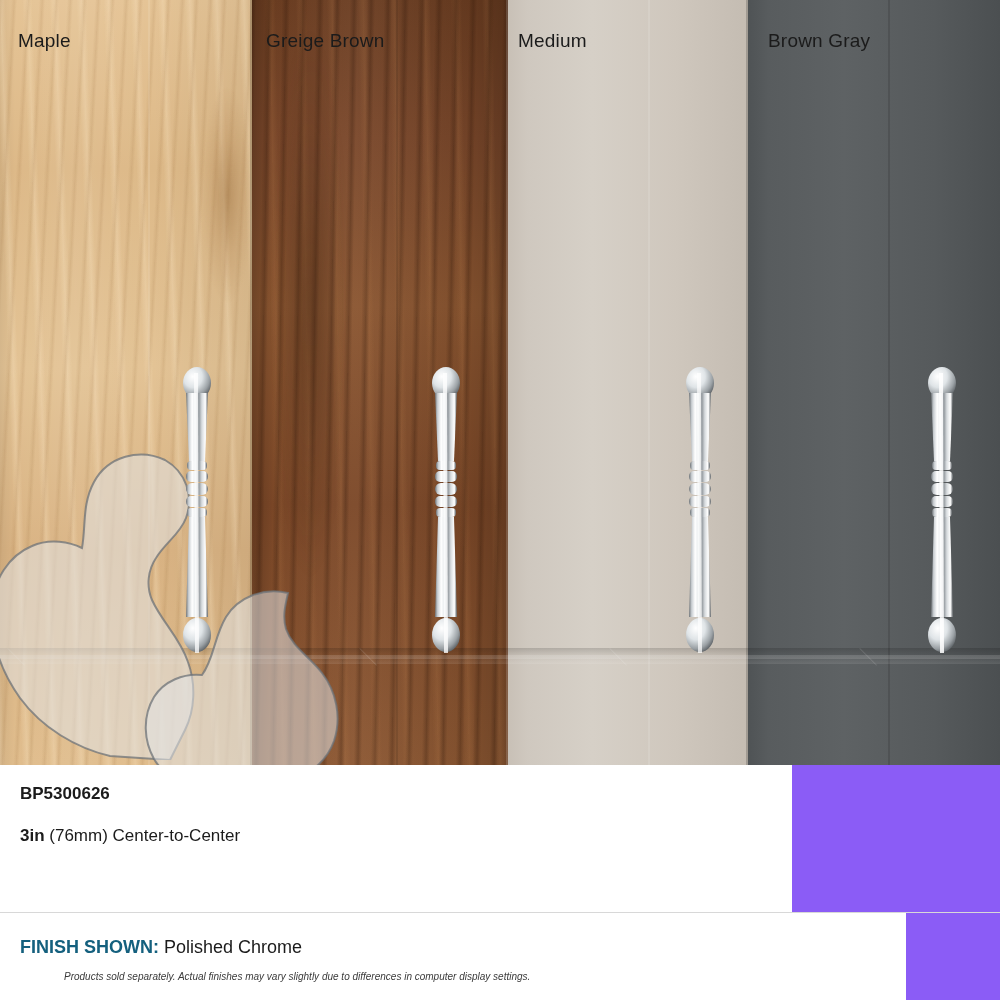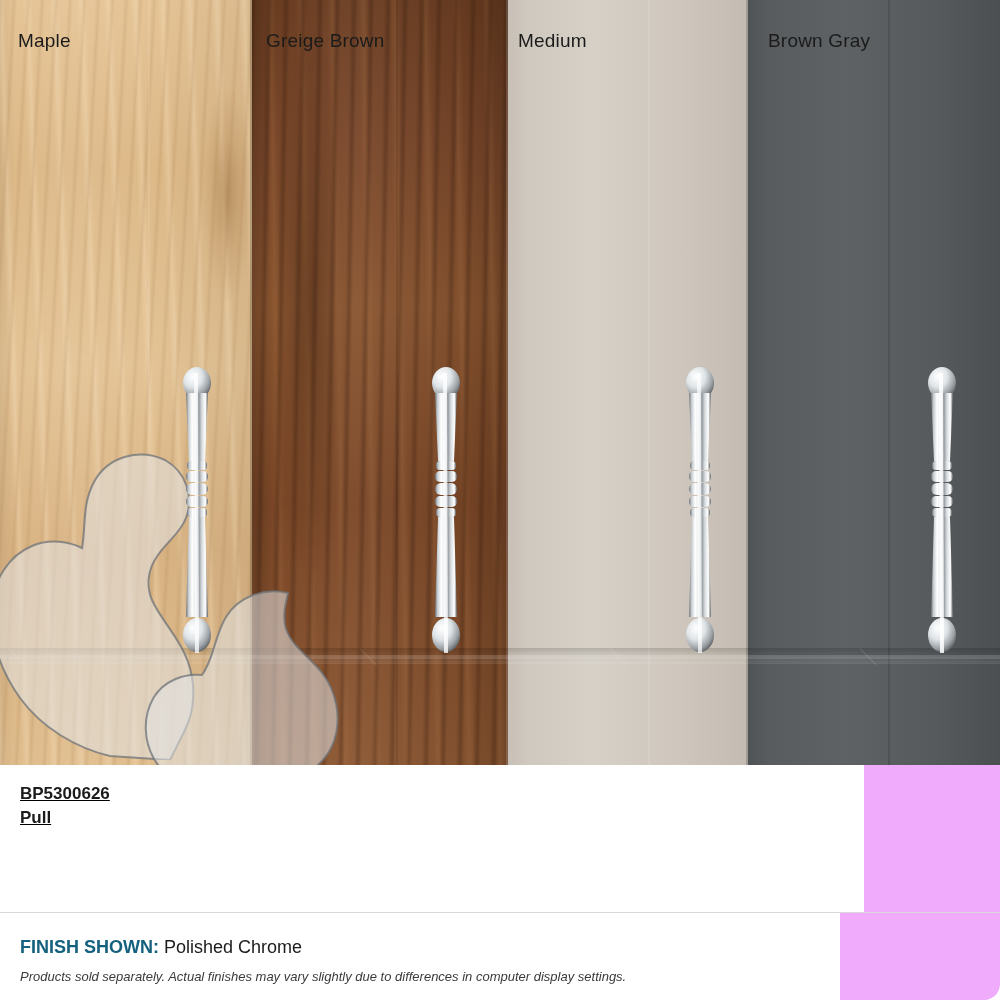--- a/index.html
+++ b/index.html
@@ -7,22 +7,21 @@
     margin: 0; padding: 0;
     width: 1000px; height: 1000px;
     background: #ffffff;
     font-family: "Liberation Sans", sans-serif;
     overflow: hidden;
   }
   #page {
     position: relative;
     width: 1000px;
     height: 1000px;
-    background: #f0abfc;
-    border-radius: 16px;
+    background: #8b5cf6;
   }
 
   
   .image-panel {
     position: absolute;
     left: 0; top: 0;
     width: 1000px;
     height: 765px;
     overflow: hidden;
     background: #cfcac4;
@@ -160,24 +159,23 @@
     top: 30px;
     font-size: 19px;
     color: #1b1b1b;
     letter-spacing: .2px;
   }
 
   
   .info {
     position: absolute;
     left: 0; top: 765px;
-    width: 864px; height: 147px;
+    width: 792px; height: 147px;
     background: #ffffff;
     padding: 17px 20px 0 20px;
-    text-decoration: underline;
   }
   .sku {
     font-size: 17px; font-weight: bold; color: #1b1b1b;
     line-height: 24px;
   }
   .type {
     font-size: 17px; font-weight: bold; color: #1b1b1b;
     line-height: 24px;
   }
   .dims {
@@ -191,39 +189,40 @@
     position: absolute;
     left: 0; top: 912px;
     width: 1000px; height: 1px;
     background: #d8d8d8;
   }
 
   
   .footer {
     position: absolute;
     left: 0; top: 913px;
-    width: 840px; height: 87px;
+    width: 906px; height: 87px;
     background: #ffffff;
     padding: 22px 20px 0 20px;
   }
   .finish-line {
     font-size: 18px;
     color: #1b1b1b;
     line-height: 24px;
   }
   .finish-key {
     color: #14607e;
     font-weight: bold;
   }
   .disclaimer {
     margin-top: 8px;
-    font-size: 13px;
+    font-size: 10px;
     font-style: italic;
     color: #3a3a3a;
     line-height: 20px;
+    margin-left: 44px;
   }
 </style>
 </head>
 <body>
 
 <div id="page">
 
   <div class="image-panel">
 
     <div class="swatch sw-maple">
@@ -360,21 +359,24 @@
         <path d="M14,152 L30,152 L33,252 L11,252 Z" fill="url(#chrome)"></path>
         <ellipse cx="22" cy="270" rx="14" ry="17" fill="url(#knob)"></ellipse>
         <path d="M19,8 L23,8 L24,288 L20,288 Z" fill="rgba(255,255,255,0.85)"></path>
       </svg>
     </div>
 
   </div>
 
   <div class="info">
     <div class="sku">BP5300626</div>
-    <div class="type">Pull</div>
+    <div class="dims">
+      <span class="bold">3in</span>
+      <span>(76mm) Center-to-Center</span>
+    </div>
   </div>
 
   <div class="divider"></div>
 
   <div class="footer">
     <div class="finish-line">
       <span class="finish-key">FINISH SHOWN:</span>
       <span>Polished Chrome</span>
     </div>
     <div class="disclaimer">Products sold separately. Actual finishes may vary slightly due to differences in computer display settings.</div>

